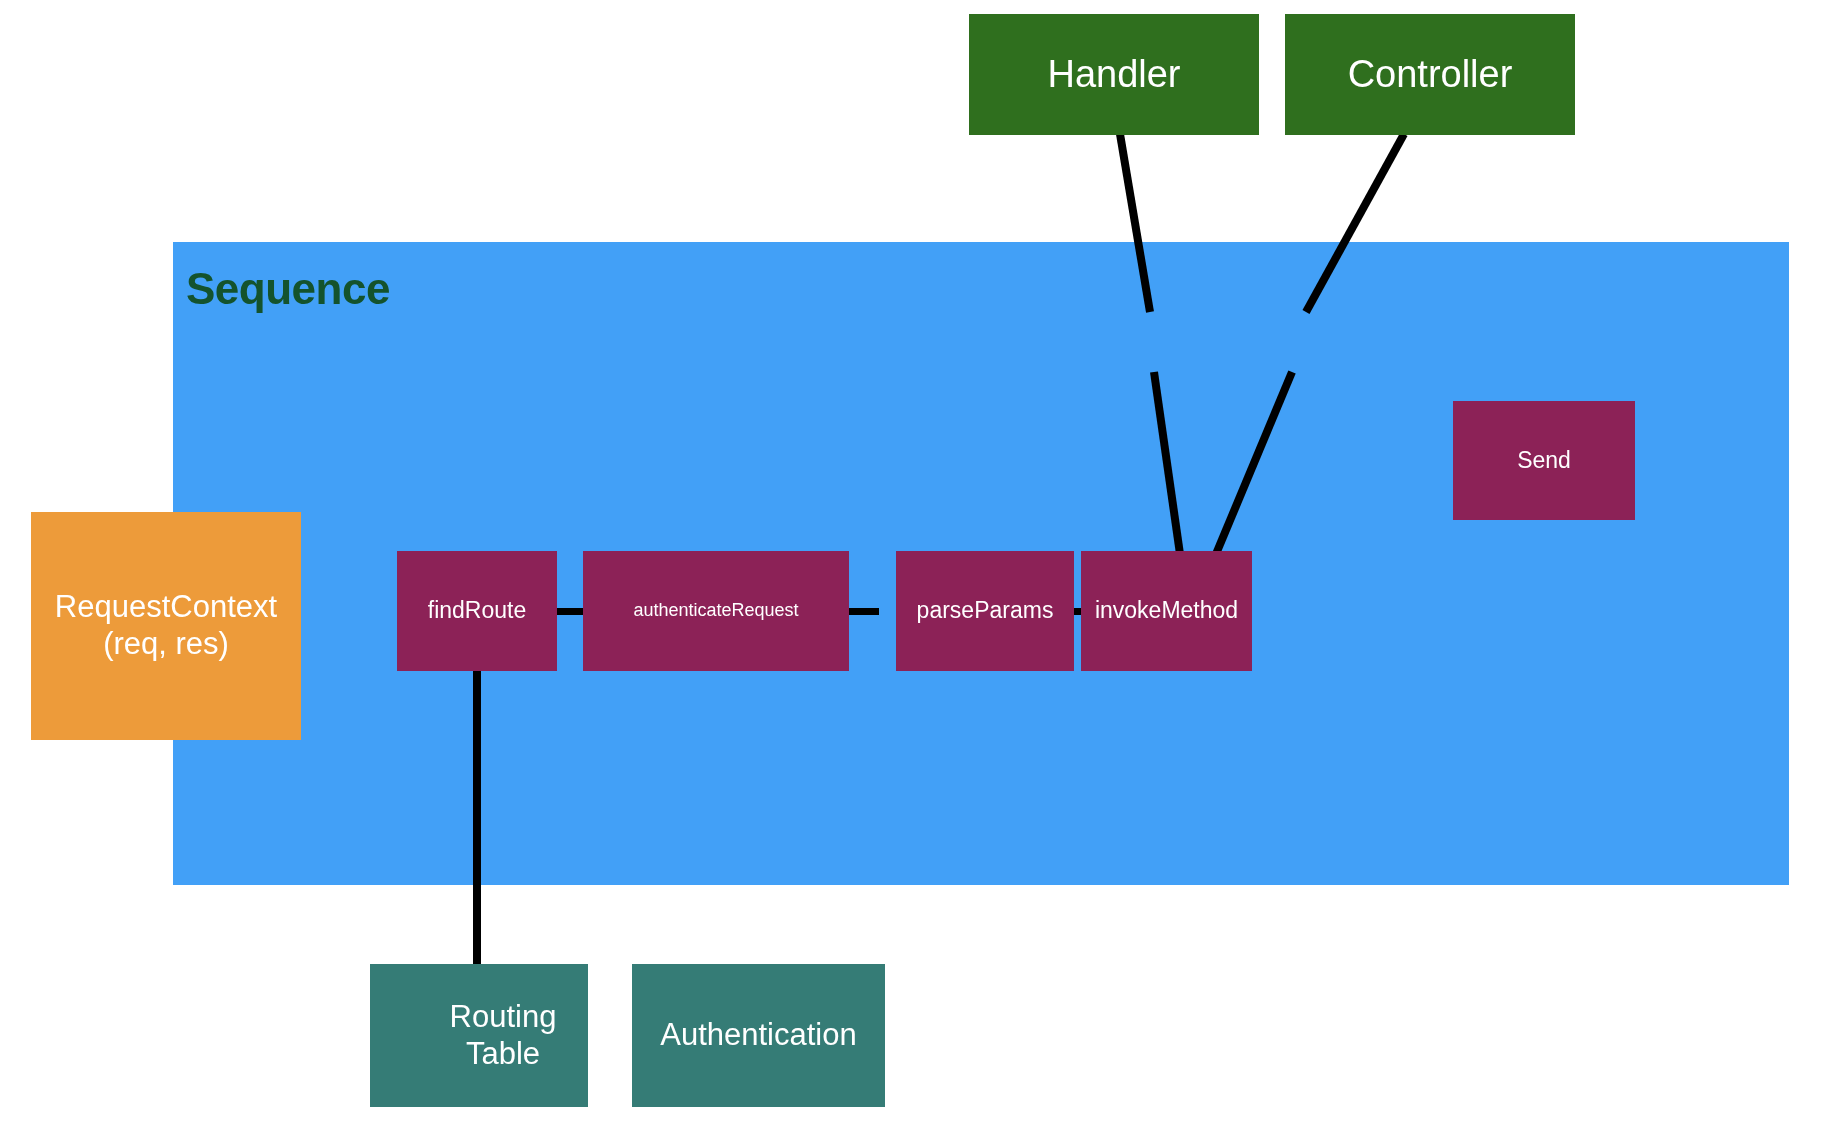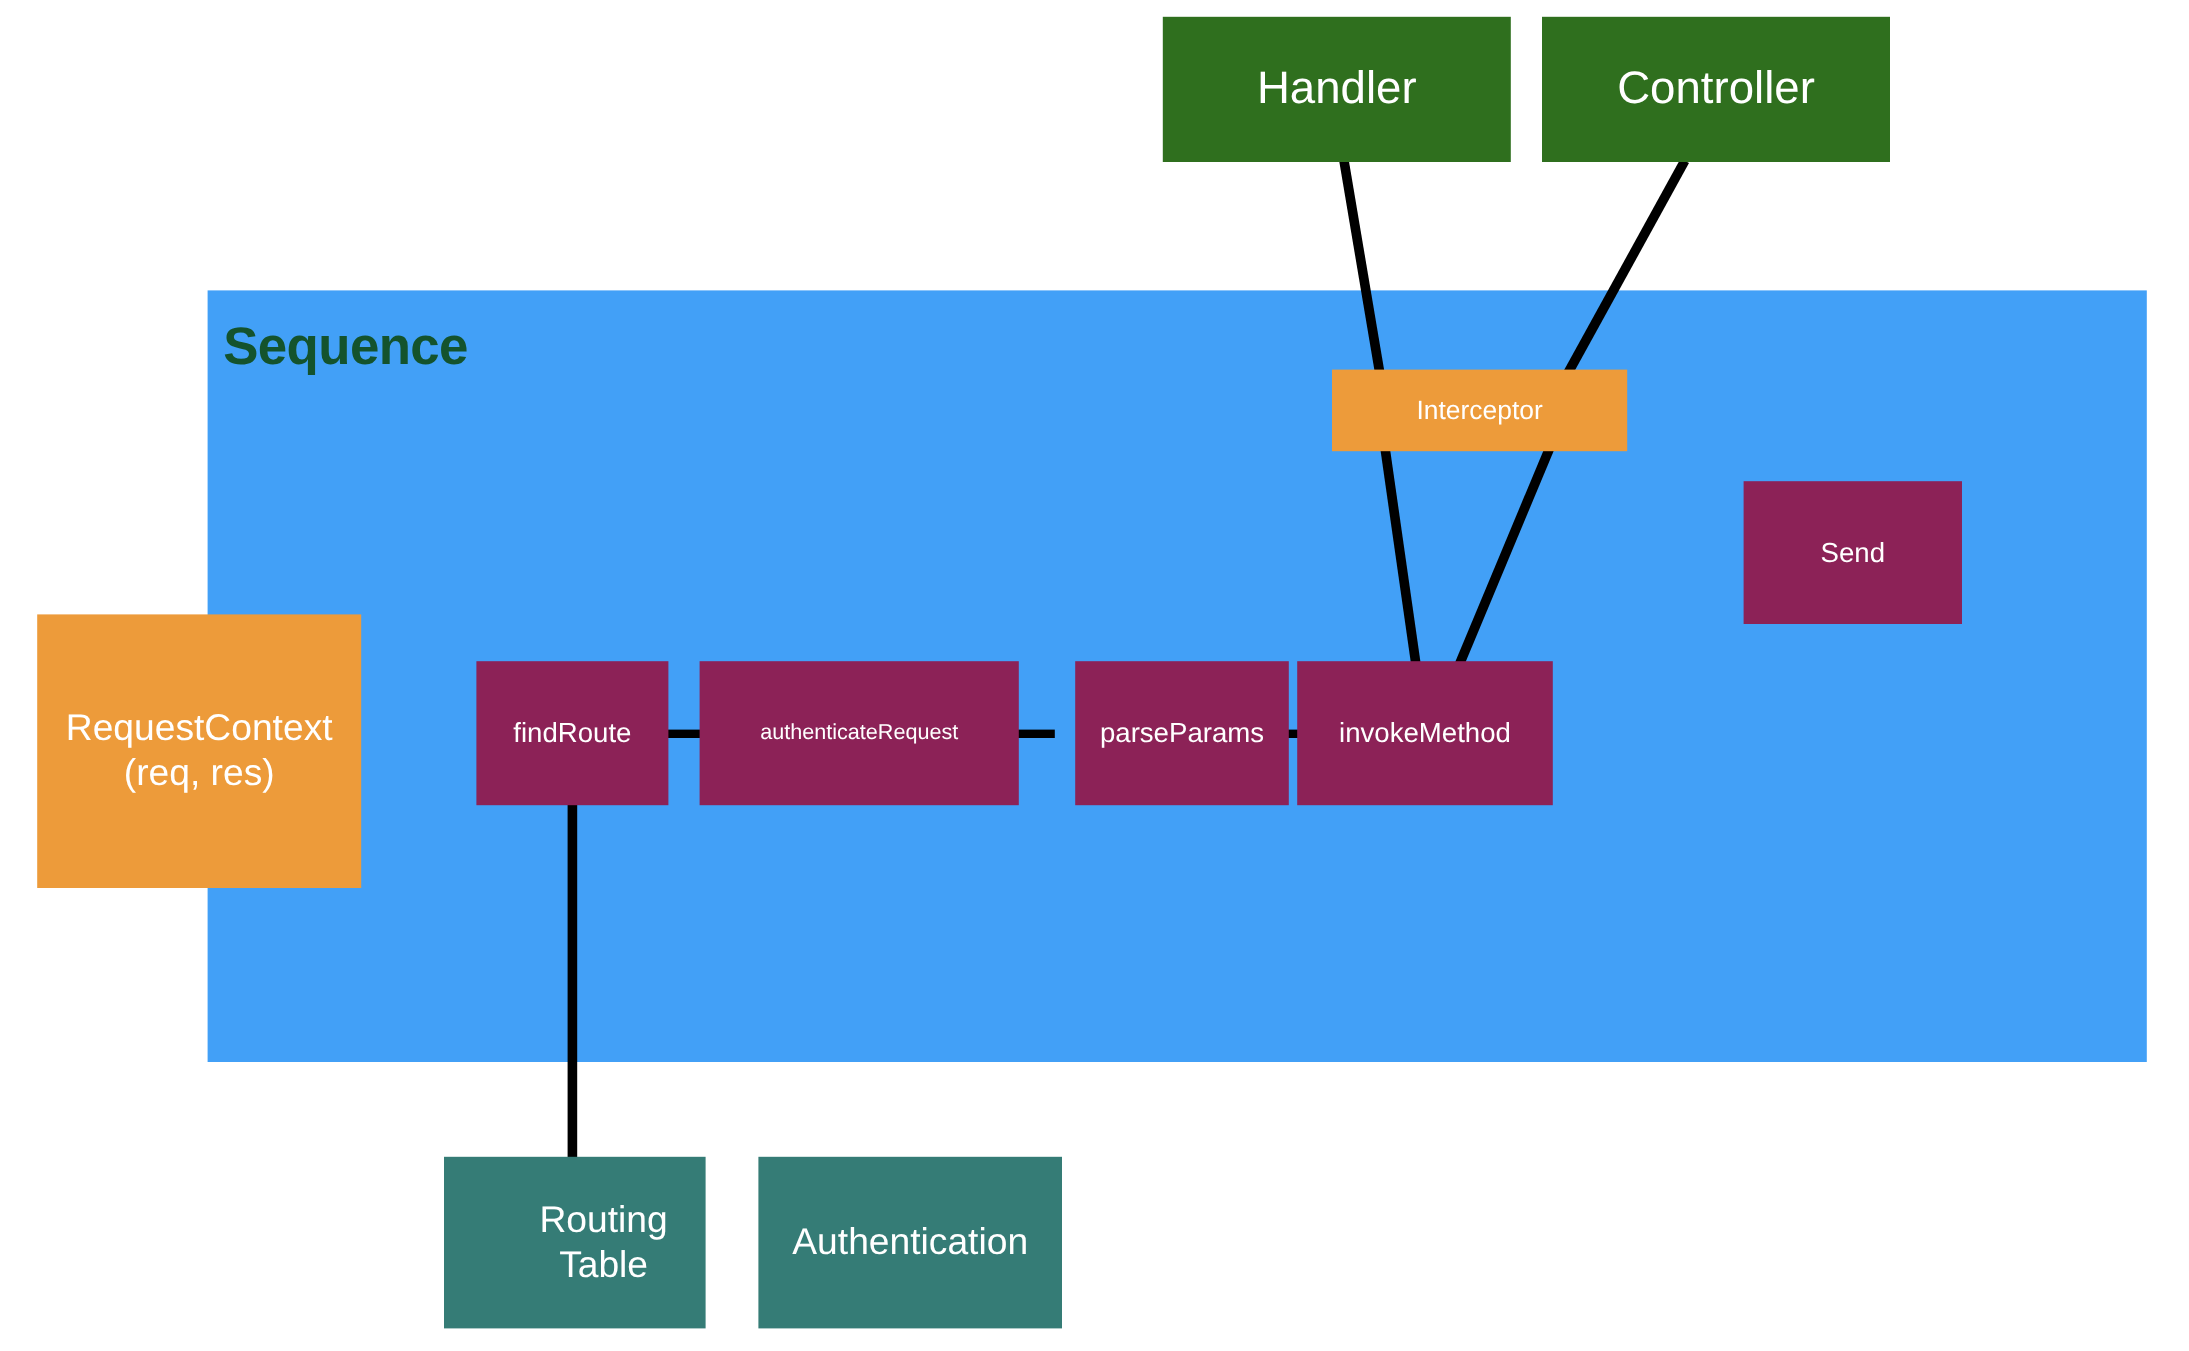--- a/index.html
+++ b/index.html
@@ -89,32 +89,31 @@
   </svg>
 
   <div class="connector" style="left:551px; top:608px; width:36px; height:7px;"></div>
   <div class="connector" style="left:845px; top:608px; width:34px; height:7px;"></div>
   <div class="connector" style="left:1050px; top:608px; width:34px; height:7px;"></div>
 
   <div class="node green" style="left:969px; top:14px; width:290px; height:121px; font-size:38px;">Handler</div>
 
   <div class="node green" style="left:1285px; top:14px; width:290px; height:121px; font-size:38px;">Controller</div>
 
-  <div class="node orange" style="left:1110px; top:308px; width:246px; height:68px; font-size:22px;">Interceptor</div>
 
   <div class="node orange" style="left:31px; top:512px; width:270px; height:228px; font-size:31px;">RequestContext
 (req, res)</div>
 
   <div class="node purple" style="left:397px; top:551px; width:160px; height:120px; font-size:23px;">findRoute</div>
 
   <div class="node purple" style="left:583px; top:551px; width:266px; height:120px; font-size:18px;">authenticateRequest</div>
 
   <div class="node purple" style="left:876px; top:551px; width:178px; height:120px; font-size:23px;margin-left:20px;">parseParams</div>
 
-  <div class="node purple" style="left:1081px; top:551px; width:213px; height:120px; font-size:23px;">invokeMethod</div>
+  <div class="node purple" style="left:1081px; top:551px; width:171px; height:120px; font-size:23px;">invokeMethod</div>
 
   <div class="node purple" style="left:1453px; top:401px; width:182px; height:119px; font-size:23px;">Send</div>
 
 
   <div class="node teal" style="left:370px; top:964px; width:218px; height:143px; font-size:31px;padding-left:48px;">Routing
 Table</div>
 
   <div class="node teal" style="left:632px; top:964px; width:253px; height:143px; font-size:31px;">Authentication</div>
 
 </div>

